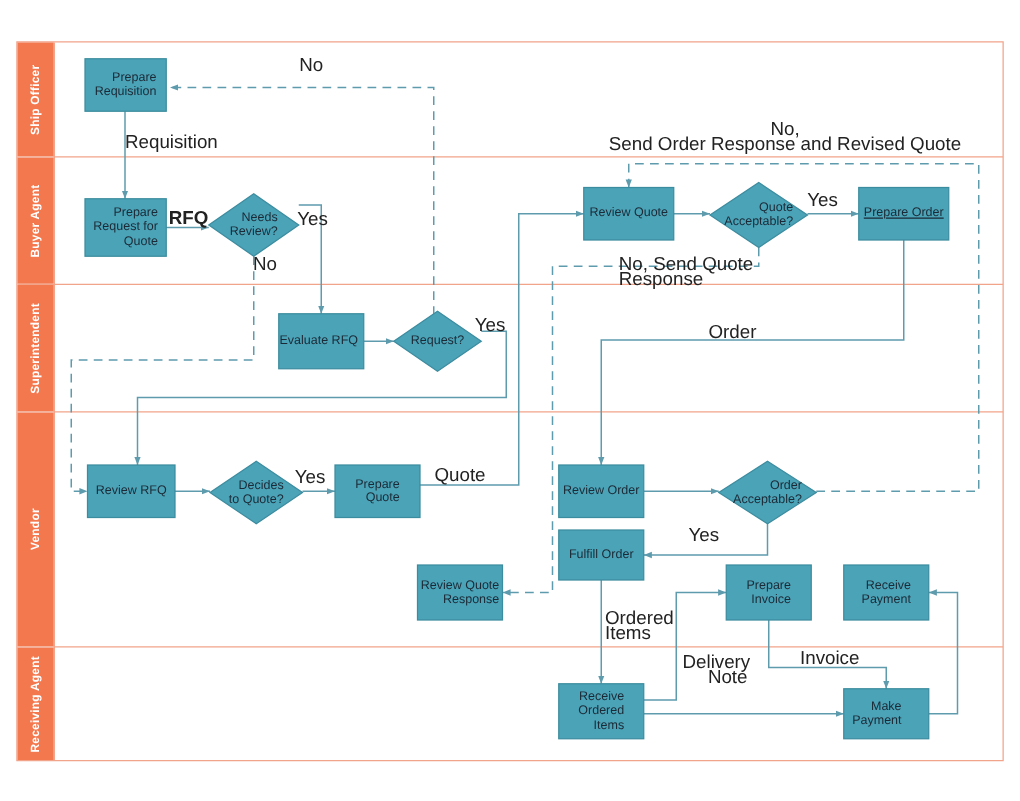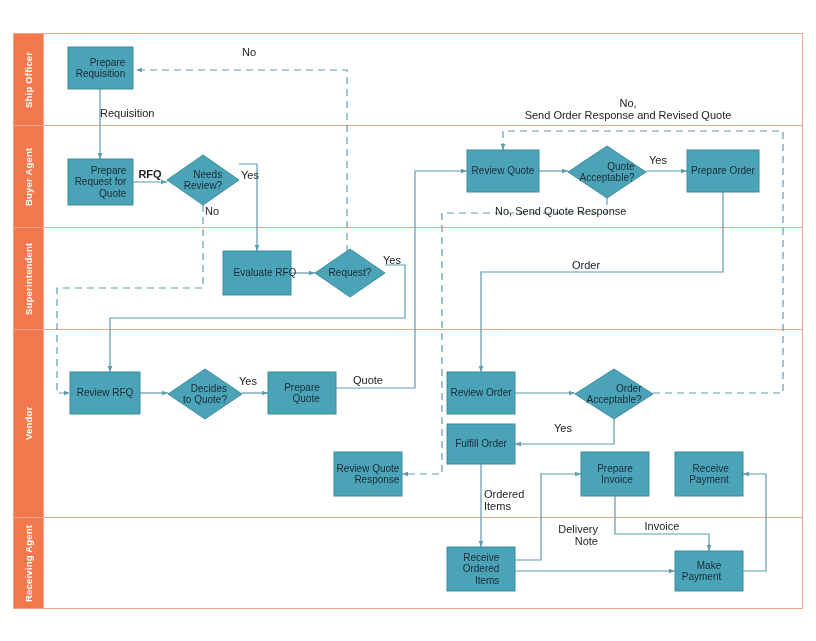--- a/index.html
+++ b/index.html
@@ -5,21 +5,21 @@
   html,body{margin:0;padding:0;background:#ffffff;}
   body{font-family:"Liberation Sans","DejaVu Sans",sans-serif;}
   #canvas{position:relative;width:816px;height:641px;background:#ffffff;overflow:hidden;}
   #svg{position:absolute;left:0;top:0;width:816px;height:641px;}
   .nodelabel{
     position:absolute;display:flex;align-items:center;justify-content:center;
     text-align:right;color:#1b2a36;font-size:10px;line-height:11.5px;
     pointer-events:none;white-space:pre-line;
   }
   .edgelabel{
-    position:absolute;color:#222;font-size:11px;line-height:11.5px;
+    position:absolute;color:#222;font-size:15px;line-height:11.5px;
     text-align:center;white-space:pre-line;
   }
   .lanelabel{
     position:absolute;display:flex;align-items:center;justify-content:center;
     color:#ffffff;font-size:9.5px;font-weight:bold;letter-spacing:.2px;
     writing-mode:vertical-rl;transform:rotate(180deg);white-space:nowrap;
   }
 </style>
 </head>
 <body>
@@ -132,22 +132,22 @@
   <div class="nodelabel" style="left:68px;top:47px;width:65px;height:42px;">Prepare
 Requisition</div>
   <div class="nodelabel" style="left:68px;top:159px;width:65px;height:46px;">Prepare
 Request for
 Quote</div>
   <div class="nodelabel" style="left:167px;top:155px;width:72px;height:50px;">Needs
 Review?</div>
   <div class="nodelabel" style="left:467px;top:150px;width:72px;height:42px;">Review Quote</div>
   <div class="nodelabel" style="left:568px;top:146px;width:78px;height:52px;">Quote
 Acceptable?</div>
-  <div class="nodelabel" style="left:687px;top:150px;width:72px;height:42px;">Prepare Order</div>
-  <div class="nodelabel" style="left:223px;top:251px;width:64px;height:44px;margin-left:10px;">Evaluate RFQ</div>
+  <div class="nodelabel" style="left:687px;top:150px;width:72px;height:42px;text-decoration:underline;">Prepare Order</div>
+  <div class="nodelabel" style="left:223px;top:251px;width:64px;height:44px;">Evaluate RFQ</div>
   <div class="nodelabel" style="left:315px;top:249px;width:70px;height:48px;">Request?</div>
   <div class="nodelabel" style="left:168px;top:369px;width:74px;height:50px;">Decides
 to Quote?</div>
   <div class="nodelabel" style="left:70px;top:372px;width:70px;height:42px;">Review RFQ</div>
   <div class="nodelabel" style="left:268px;top:372px;width:68px;height:42px;">Prepare
 Quote</div>
   <div class="nodelabel" style="left:447px;top:372px;width:68px;height:42px;">Review Order</div>
   <div class="nodelabel" style="left:575px;top:369px;width:78px;height:50px;">Order
 Acceptable?</div>
   <div class="nodelabel" style="left:447px;top:424px;width:68px;height:40px;">Fulfill Order</div>

